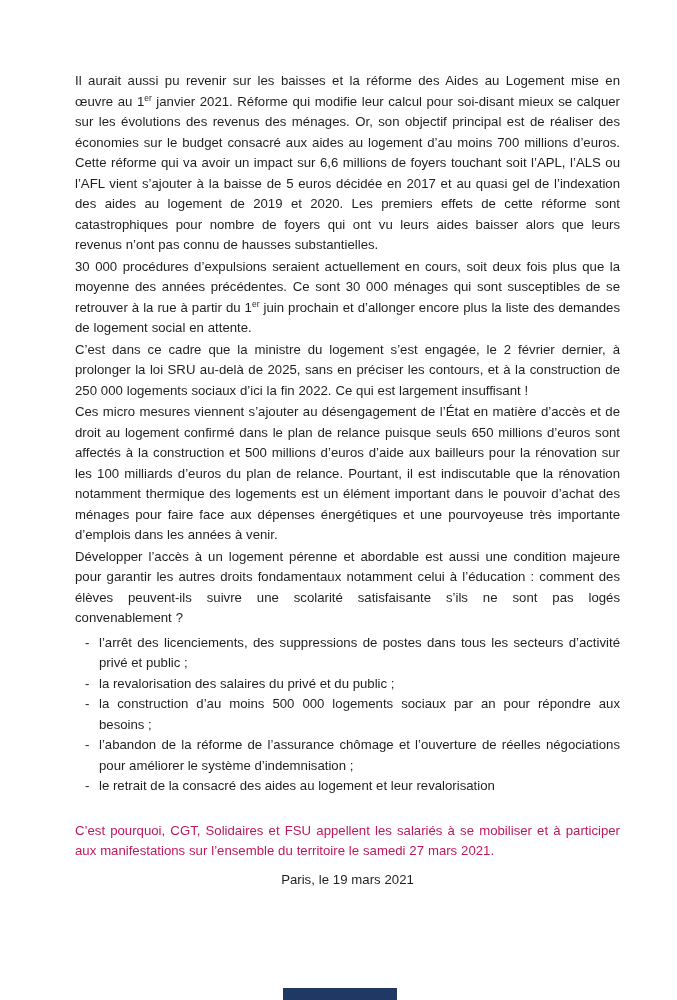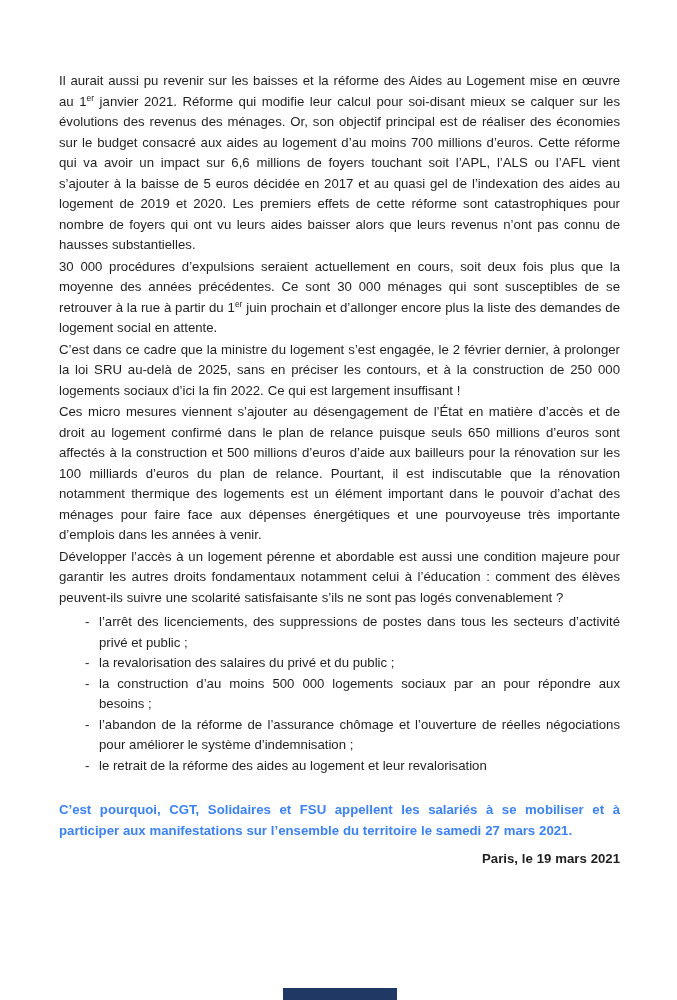--- a/index.html
+++ b/index.html
@@ -17,30 +17,30 @@
     font-family: "Liberation Sans", "DejaVu Sans", sans-serif;
     color: #1f1f1f;
   }
   .content {
     position: absolute;
     left: 59px;
     top: 71px;
     width: 561px;
   }
   .para {
-    margin: 0 0 1px 0;
+    margin: 0 0 1px 16px;
     font-size: 13.2px;
     line-height: 20.5px;
     text-align: justify;
     word-spacing: 0.2px;
   }
-  .para.left { text-align: right; font-weight: bold; }
+  .para.left { text-align: center; }
   .para.bold {
-    font-weight: 700;
-    color: #3b82f6;
+    font-weight: 400;
+    color: #be185d;
     margin-top: 24px;
     margin-bottom: 8px;
   }
   sup {
     font-size: 8.5px;
     line-height: 0;
     vertical-align: 5px;
     letter-spacing: 0;
   }
   .dash-list {
@@ -92,20 +92,20 @@
         <li>
           <span class="marker">-</span>
           <span class="item-text"><span>la construction d’au moins 500&nbsp;000 logements sociaux par an pour répondre aux besoins&nbsp;;</span></span>
         </li>
         <li>
           <span class="marker">-</span>
           <span class="item-text"><span>l’abandon de la réforme de l’assurance chômage et l’ouverture de réelles négociations pour améliorer le système d’indemnisation&nbsp;;</span></span>
         </li>
         <li>
           <span class="marker">-</span>
-          <span class="item-text"><span>le retrait de la réforme des aides au logement et leur revalorisation</span></span>
+          <span class="item-text"><span>le retrait de la consacré des aides au logement et leur revalorisation</span></span>
         </li>
       </ul>
       <p class="para bold"><span>C’est pourquoi, CGT, Solidaires et FSU appellent les salariés à se mobiliser et à participer aux manifestations sur l’ensemble du territoire le samedi 27 mars 2021.</span></p>
       <p class="para left"><span>Paris, le 19 mars 2021</span></p>
     </main>
   <div class="footer-bar" style="background: rgb(32, 56, 100);"></div>
 </div>
 
 </body></html>

